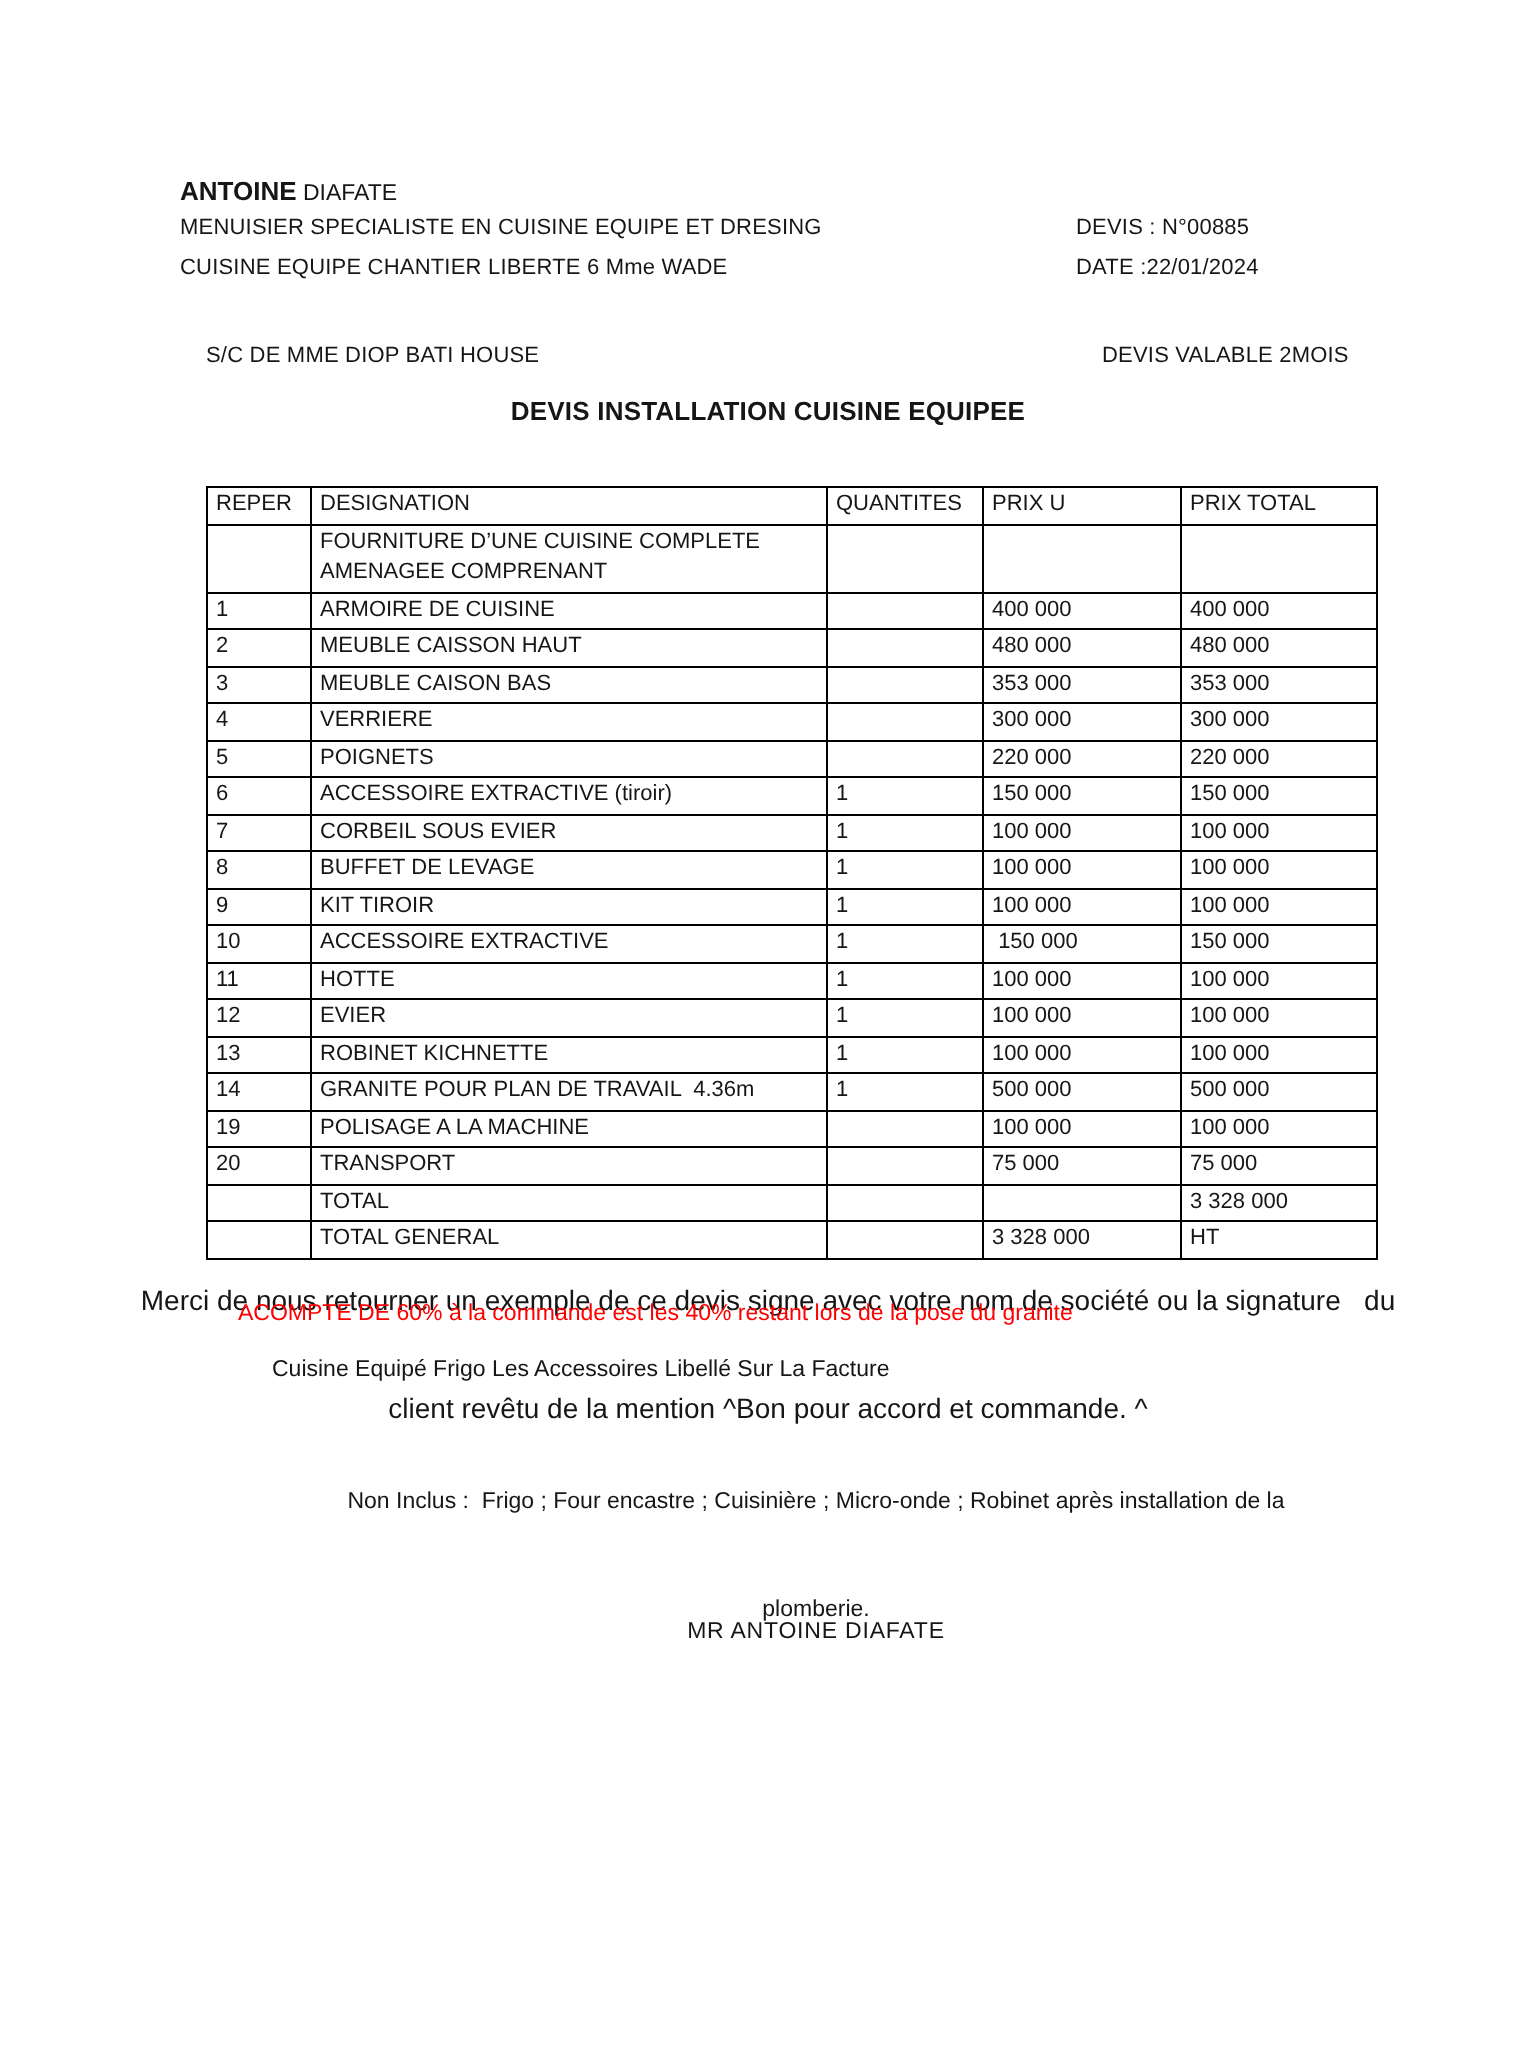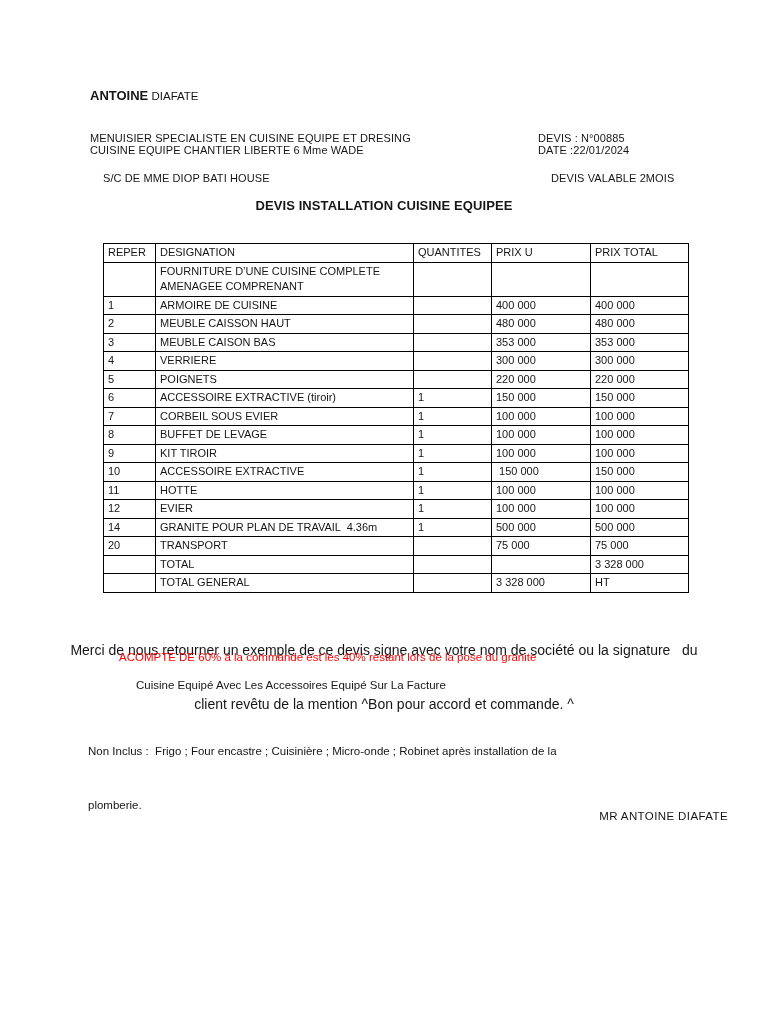--- a/index.html
+++ b/index.html
@@ -10,22 +10,22 @@
     width: 768px;
     height: 1024px;
     position: relative;
     overflow: hidden;
   }
   .page { position: absolute; inset: 0; background: #fff; border-radius: 29px; }
   .abs { position: absolute; white-space: pre-wrap; }
   .hdr-line { font-size: 11px; letter-spacing: 0.1px; }
   .name-line { left: 90px; top: 88px; font-size: 11.5px; }
   .name-bold { font-weight: bold; font-size: 13px; }
-  .l2 { top: 132px; }
-  .l3 { top: 144px; }
+  .l2 { top: 108px; }
+  .l3 { top: 128px; }
   .l4 { top: 172px; margin-left: 13px; }
   .left-col { left: 90px; }
   .right-col { left: 538px; }
   .doc-title {
     left: 0; right: 0; top: 198px;
     text-align: center;
     font-weight: bold;
     font-size: 13px;
     letter-spacing: 0.1px;
   }
@@ -64,26 +64,27 @@
   .acompte {
     left: 119px; top: 651px;
     font-size: 11.5px;
   }
   .cuisine-note {
     left: 136px; top: 679px;
     font-size: 11.5px;
   }
   .non-inclus {
     left: 88px; width: 640px; top: 706px;
+    text-align: center;
     font-size: 11.5px;
     line-height: 18px;
   }
   .signature {
     left: 88px; width: 640px; top: 810px;
-    text-align: right;
+    text-align: center;
     font-size: 11.5px;
     letter-spacing: 0.4px;
   }
 </style>
 </head>
 <body>
 
 <div class="page">
 
   <div class="abs name-line"><span class="name-bold">ANTOINE</span><span> DIAFATE</span></div>
@@ -202,25 +203,39 @@
           <td>100 000</td>
         </tr>
         <tr>
           <td>12</td>
           <td>EVIER</td>
           <td>1</td>
           <td>100 000</td>
           <td>100 000</td>
         </tr>
         <tr>
+          <td>13</td>
+          <td>ROBINET KICHNETTE</td>
+          <td>1</td>
+          <td>100 000</td>
+          <td>100 000</td>
+        </tr>
+        <tr>
           <td>14</td>
           <td>GRANITE POUR PLAN DE TRAVAIL  4.36m</td>
           <td>1</td>
           <td>500 000</td>
           <td>500 000</td>
+        </tr>
+        <tr>
+          <td>19</td>
+          <td>POLISAGE A LA MACHINE</td>
+          <td></td>
+          <td>100 000</td>
+          <td>100 000</td>
         </tr>
         <tr>
           <td>20</td>
           <td>TRANSPORT</td>
           <td></td>
           <td>75 000</td>
           <td>75 000</td>
         </tr>
         <tr>
           <td></td>
@@ -239,21 +254,21 @@
       </tbody>
   </table>
 
   <div class="abs merci">
     <div>Merci de nous retourner un exemple de ce devis signe avec votre nom de société ou la signature   du</div>
     <div>client revêtu de la mention ^Bon pour accord et commande. ^</div>
   </div>
 
   <div class="abs acompte" style="color: rgb(255, 0, 0);">ACOMPTE DE 60% à la commande est les 40% restant lors de la pose du granite</div>
 
-  <div class="abs cuisine-note">Cuisine Equipé Avec Les Accessoires Equipé Sur La Facture</div>
+  <div class="abs cuisine-note">Cuisine Equipé Frigo Les Accessoires Libellé Sur La Facture</div>
 
   <div class="abs non-inclus">
     <div>Non Inclus :  Frigo ; Four encastre ; Cuisinière ; Micro-onde ; Robinet après installation de la</div>
     <div>plomberie.</div>
   </div>
 
   <div class="abs signature">MR ANTOINE DIAFATE</div>
 
 </div>
 

